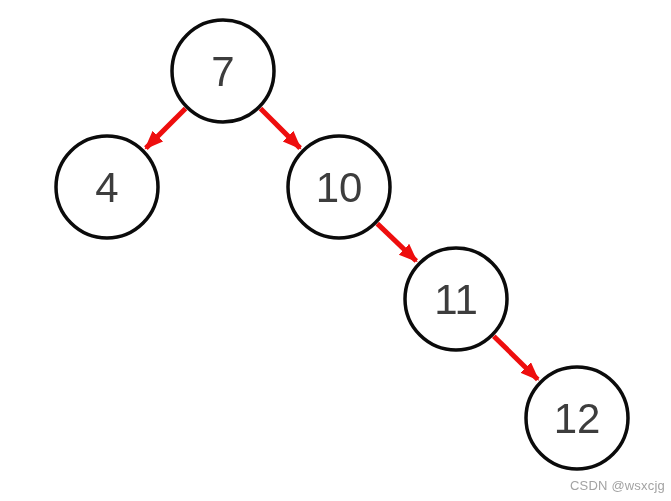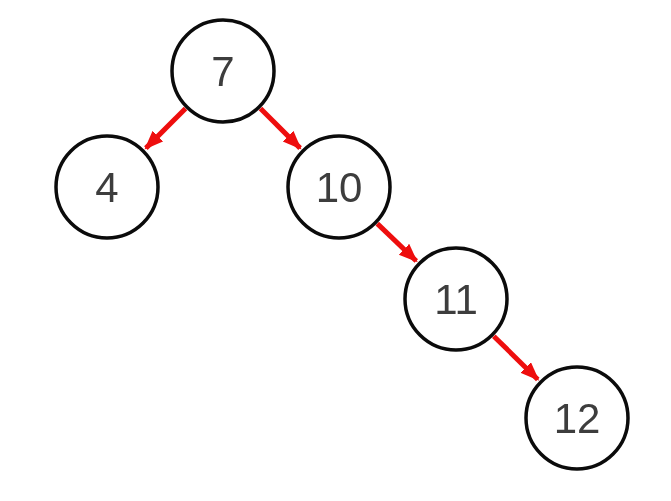--- a/index.html
+++ b/index.html
@@ -69,13 +69,14 @@
         <g>
           <circle cx="456" cy="299" r="51" fill="#ffffff" stroke="#0b0b0b" stroke-width="3.5"></circle>
           <text x="456" y="299" dy="0.36em" text-anchor="middle" fill="#3d3d3d" class="node-label">11</text>
         </g>
         <g>
           <circle cx="577" cy="418" r="51" fill="#ffffff" stroke="#0b0b0b" stroke-width="3.5"></circle>
           <text x="577" y="418" dy="0.36em" text-anchor="middle" fill="#3d3d3d" class="node-label">12</text>
         </g>
       </g>
   </svg>
+  <div id="watermark" style="color: rgb(163, 163, 163);">CSDN @wsxcjg</div>
 </div>
 
 </body></html>

